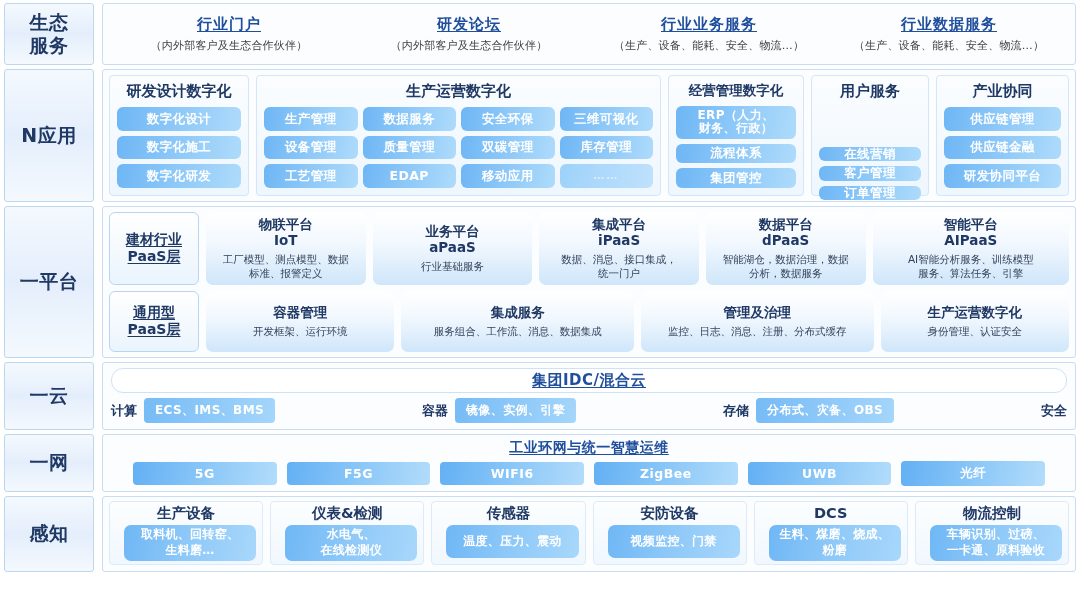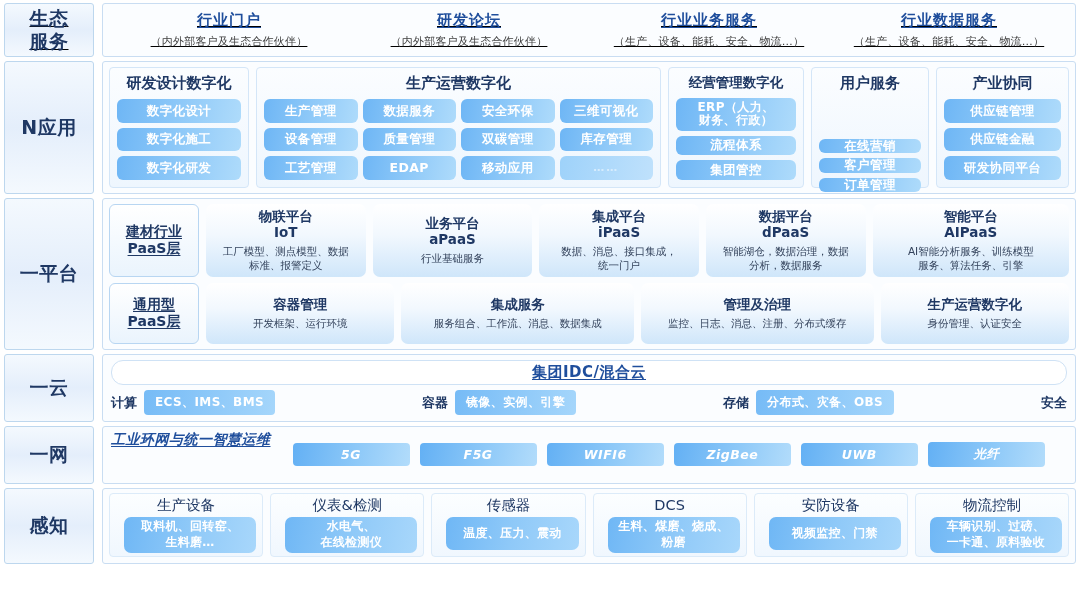--- a/index.html
+++ b/index.html
@@ -30,21 +30,21 @@
   }
   .panel {
     flex: 1 1 auto;
     border: 1px solid #c9ddf2;
     border-radius: 3px;
     background: #fbfdff;
     position: relative;
   }
 
   
-  .r1 { height: 54px; text-decoration: underline; }
+  .r1 { height: 62px; }
   .eco-wrap { display: flex; height: 100%; align-items: center; padding: 0 6px; }
   .eco-cell { flex: 1 1 0; text-align: center; }
   .eco-title {
     font-size: 15px; font-weight: bold; color: #1f4e9c;
     text-decoration: underline; text-underline-offset: 2px;
     letter-spacing: 1px;
   }
   .eco-sub { font-size: 11px; color: #3f3f3f; margin-top: 4px; letter-spacing: .2px; }
 
   
@@ -123,21 +123,21 @@
   .clabel { font-size: 13px; font-weight: bold; color: #1f3864; white-space: nowrap; }
   .cpill {
     background: linear-gradient(100deg,#76bbf6 0%, #a5d6fb 100%);
     border-radius: 4px; color: #ffffff; font-size: 12px; font-weight: bold;
     padding: 4px 11px; white-space: nowrap; letter-spacing: .4px;
   }
   .cspace { flex: 1 1 auto; }
 
   
   .r5 { height: 58px; }
-  .net { height: 100%; padding: 4px 8px 6px 8px; display: flex; flex-direction: row; font-style: italic; }
+  .net { height: 100%; padding: 4px 8px 6px 8px; display: flex; flex-direction: column; }
   .net-title {
     text-align: center; color: #1f4e9c; font-size: 14px; font-weight: bold;
     text-decoration: underline; text-underline-offset: 2px; letter-spacing: .5px;
     margin-bottom: 4px;
   }
   .net-pills { display: flex; flex: 1 1 auto; align-items: center; gap: 10px; padding: 0 22px; }
   .npill {
     flex: 1 1 0;
     background: linear-gradient(100deg,#63b0f4 0%, #8ec9f8 55%, #b2dcfb 100%);
     border-radius: 4px; color: #ffffff; font-size: 12.5px; font-weight: bold;
@@ -148,21 +148,21 @@
   .r6 { height: 76px; }
   .sense { display: flex; height: 100%; padding: 4px 6px 6px 6px; gap: 7px; }
   .sgroup {
     flex: 1 1 0;
     border: 1px solid #dcebf9; border-radius: 4px;
     background: linear-gradient(180deg,#fcfeff 0%, #f0f7fe 100%);
     display: flex; flex-direction: column;
     padding: 3px 6px 6px 6px;
   }
   .s-title {
-    text-align: center; font-size: 14.5px; font-weight: normal; color: #1f3864;
+    text-align: center; font-size: 14.5px; font-weight: bold; color: #1f3864;
     line-height: 1.2; margin-bottom: 3px;
   }
   .s-box {
     flex: 1 1 auto;
     background: linear-gradient(100deg,#6fb7f5 0%, #8fc9f8 50%, #a8d7fb 100%);
     border-radius: 7px;
     display: flex; align-items: center; justify-content: center;
     color: #ffffff; font-size: 12px; font-weight: bold;
     text-align: center; line-height: 1.3; padding: 2px 4px;
     letter-spacing: .3px;
@@ -375,28 +375,28 @@
         </div>
         <div class="sgroup">
           <div class="s-title">仪表&amp;检测</div>
           <div class="s-box">水电气、<br>在线检测仪</div>
         </div>
         <div class="sgroup">
           <div class="s-title">传感器</div>
           <div class="s-box">温度、压力、震动</div>
         </div>
         <div class="sgroup">
+          <div class="s-title">安防设备</div>
+          <div class="s-box">视频监控、门禁</div>
+        </div>
+        <div class="sgroup">
           <div class="s-title">DCS</div>
           <div class="s-box">生料、煤磨、烧成、<br>粉磨</div>
         </div>
         <div class="sgroup">
-          <div class="s-title">安防设备</div>
-          <div class="s-box">视频监控、门禁</div>
-        </div>
-        <div class="sgroup">
           <div class="s-title">物流控制</div>
           <div class="s-box">车辆识别、过磅、<br>一卡通、原料验收</div>
         </div>
       </div>
     </div>
   </div>
 
 </div>
 
 </body></html>

